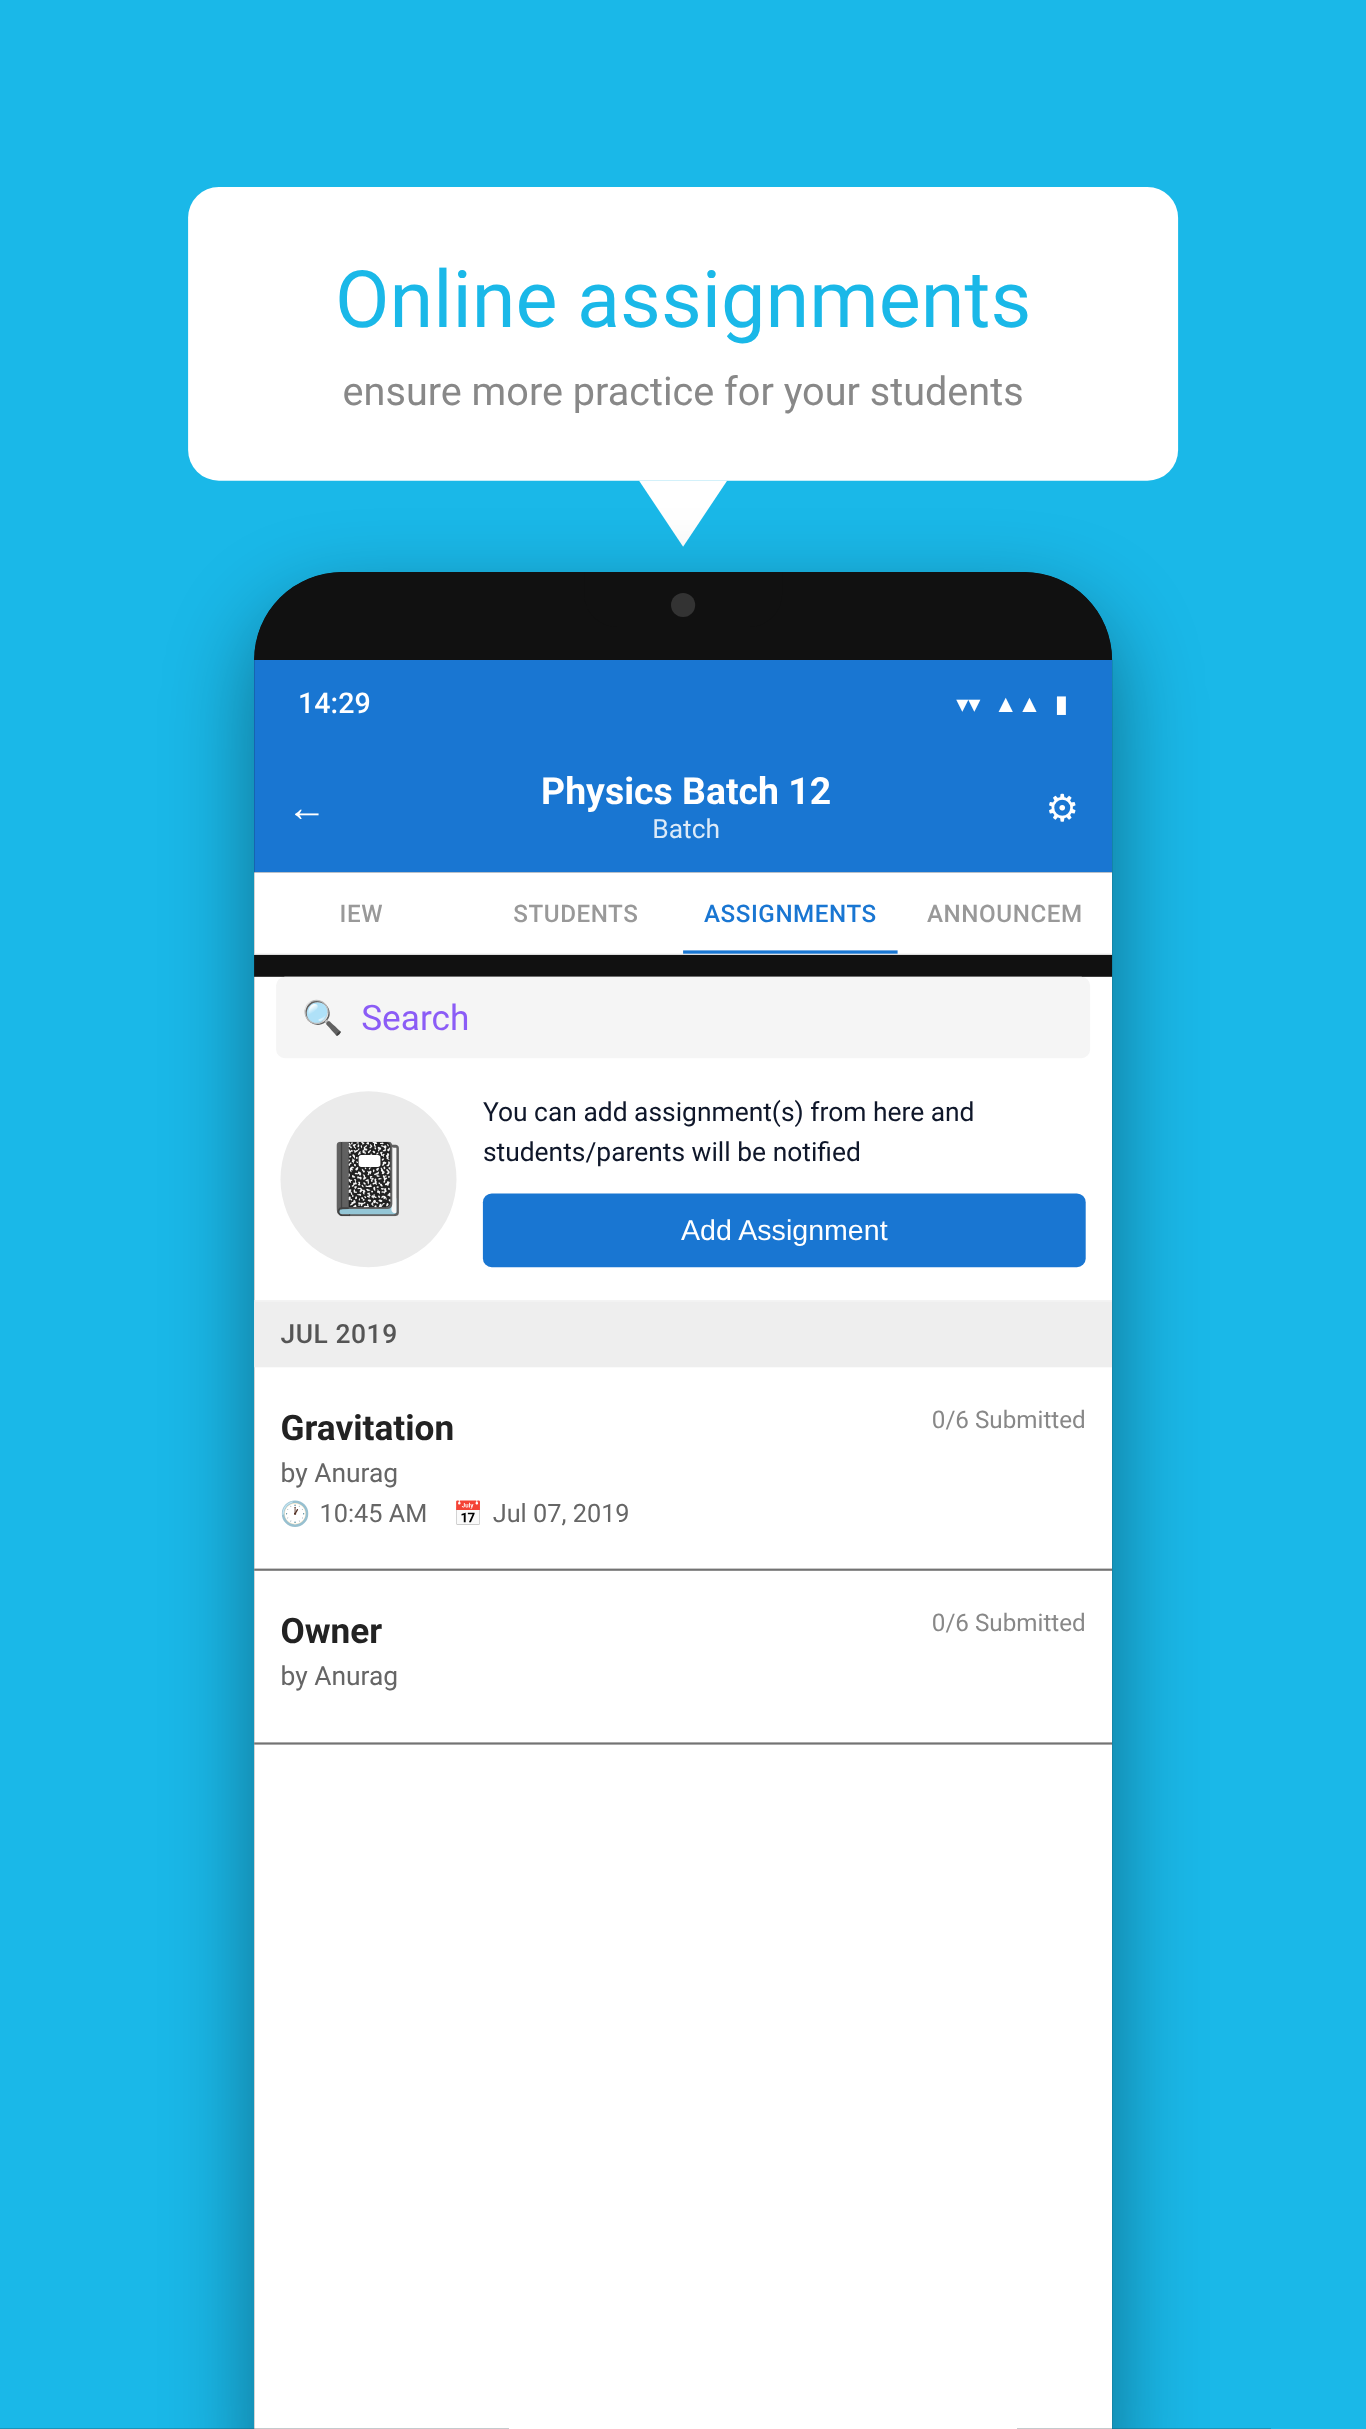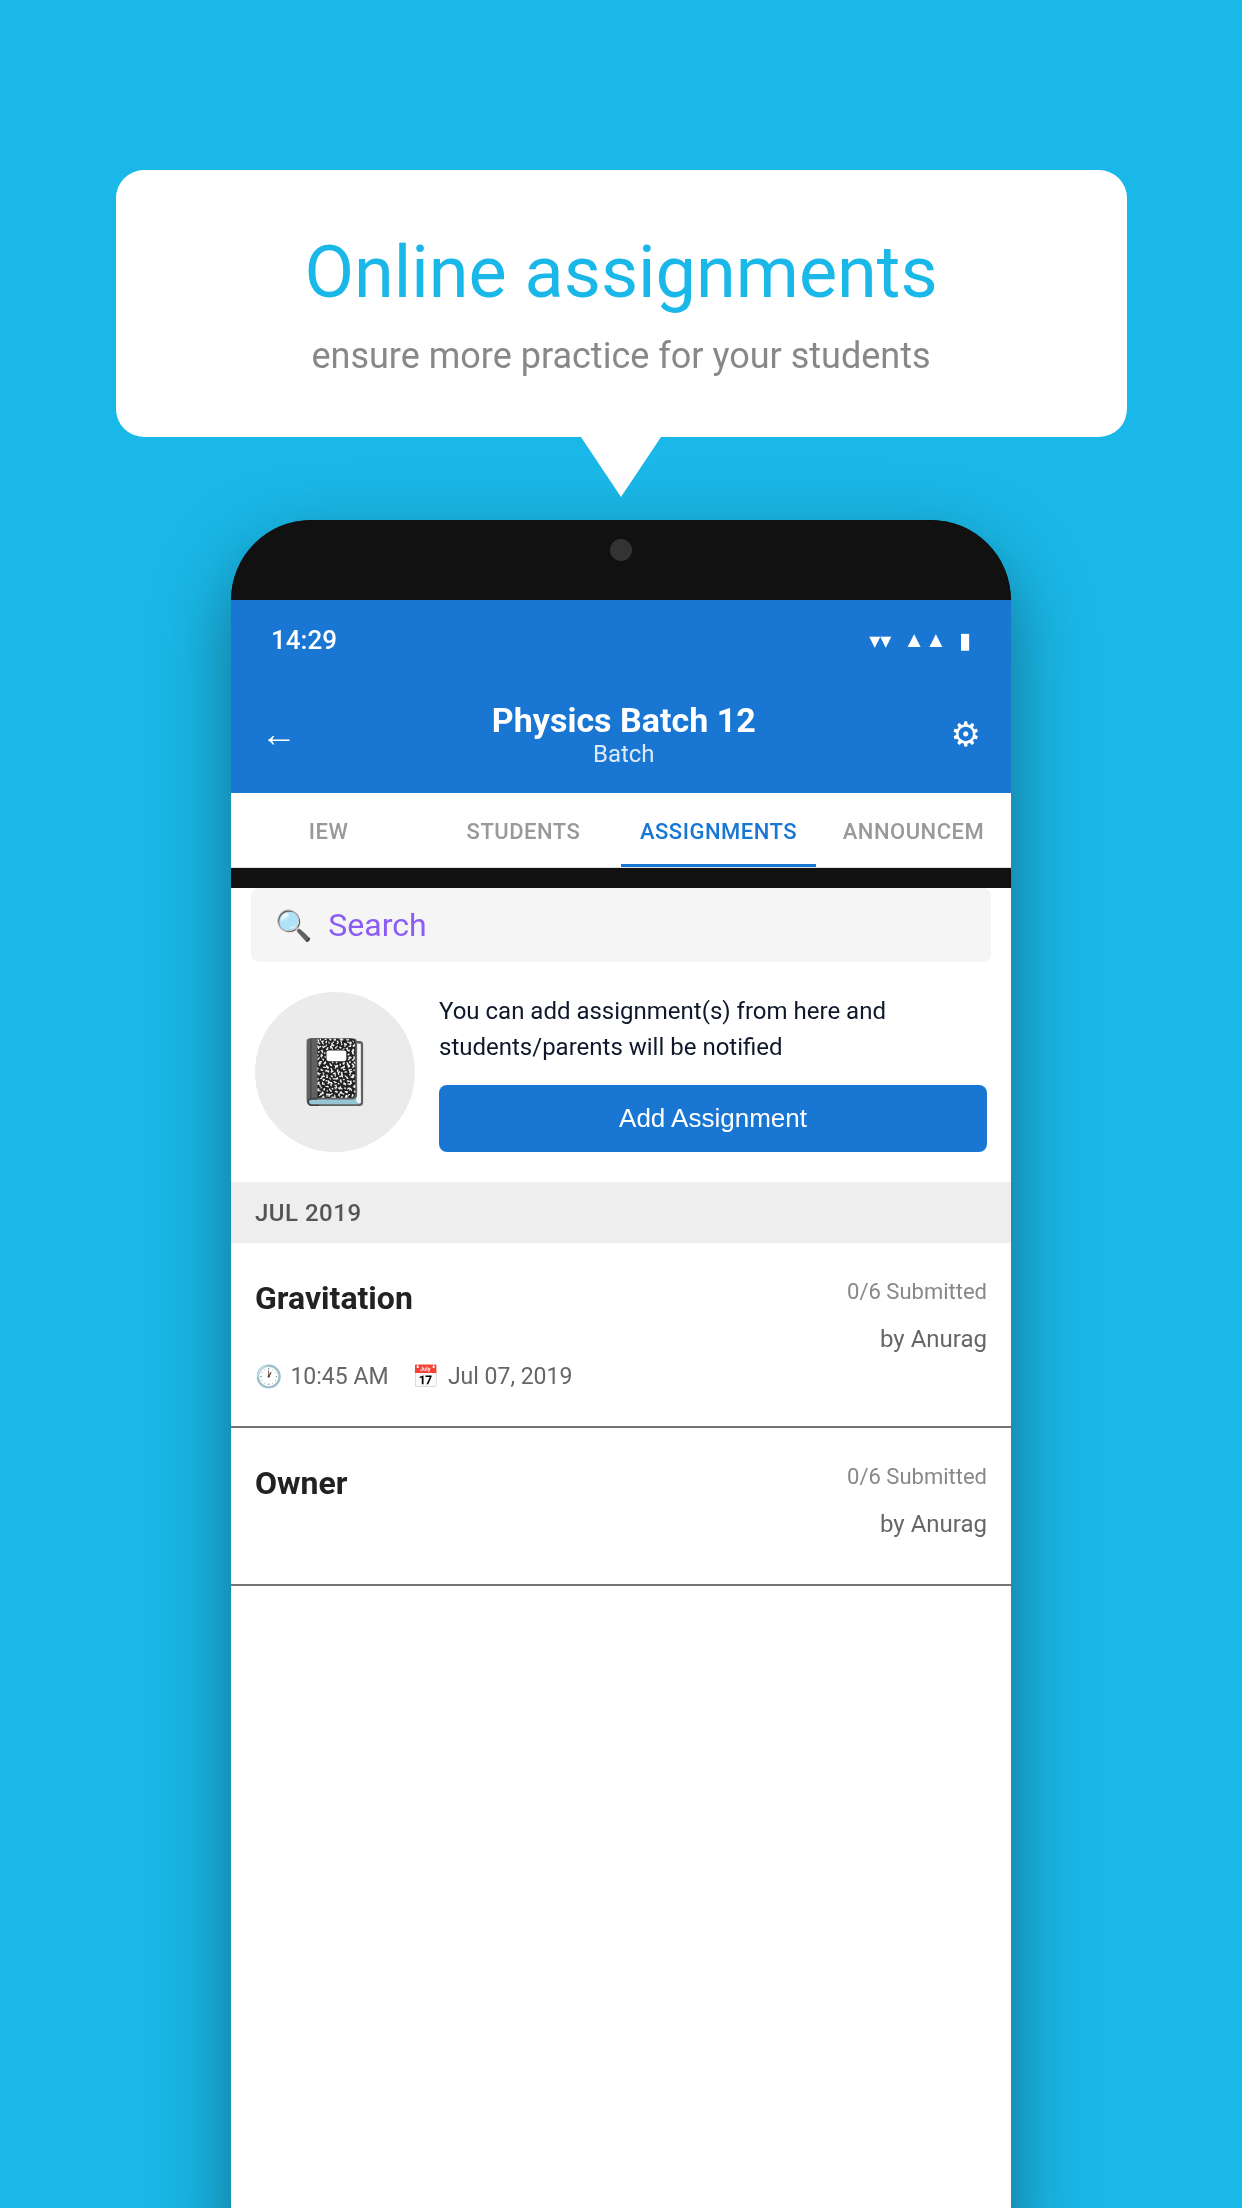--- a/index.html
+++ b/index.html
@@ -13,21 +13,21 @@
       flex-direction: column;
       align-items: center;
       overflow: hidden;
       position: relative;
     }
 
     
     .speech-bubble-container {
       margin-top: 170px;
       position: relative;
-      width: 1011px;
+      width: 900px;
     }
 
     .speech-bubble {
       background: white;
       border-radius: 28px;
       padding: 60px 70px;
       text-align: center;
     }
 
     .speech-bubble-title {
@@ -285,21 +285,20 @@
 
     .assignment-submitted {
       font-size: 22px;
       color: #888;
     }
 
     .assignment-by {
       font-size: 24px;
       color: #666;
       margin-bottom: 10px;
-      text-align: right;
     }
 
     .assignment-meta {
       display: flex;
       gap: 24px;
       align-items: center;
     }
 
     .meta-item {
       display: flex;

